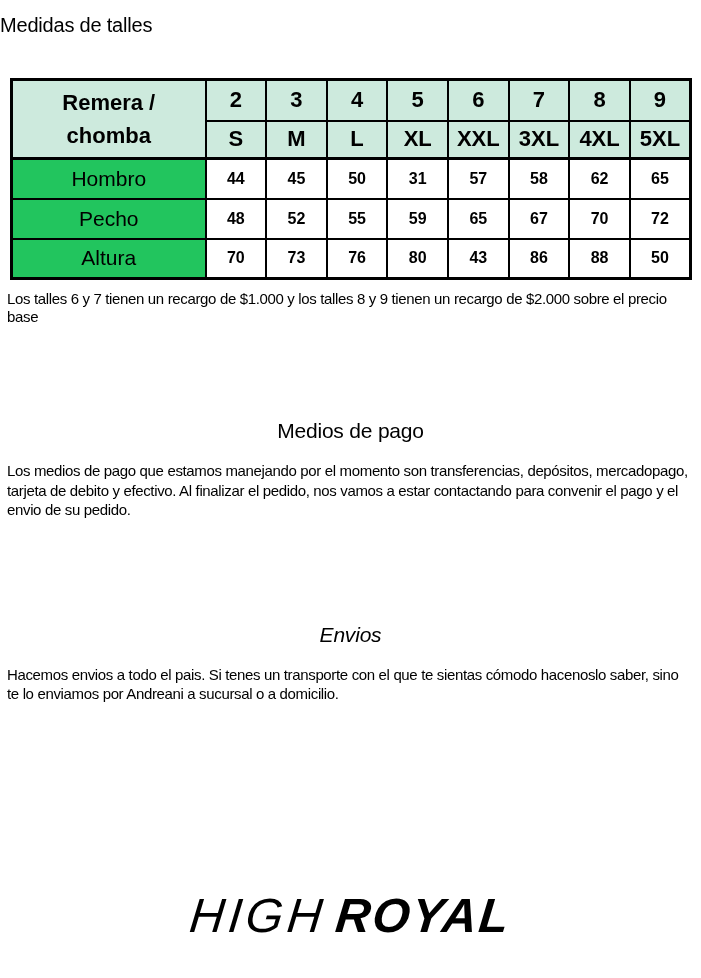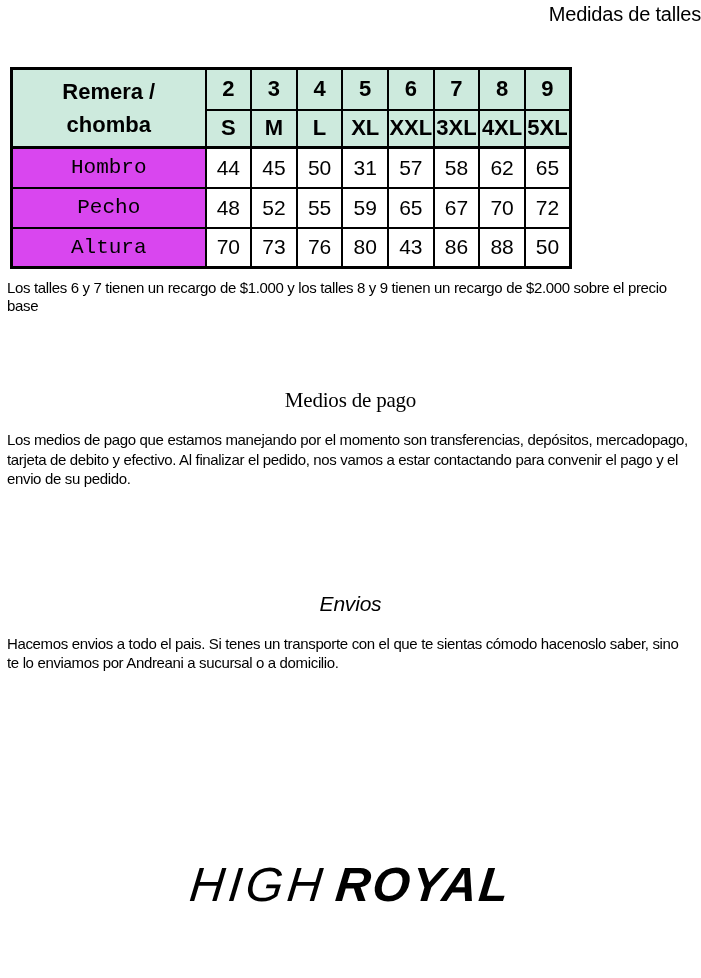--- a/index.html
+++ b/index.html
@@ -3,72 +3,71 @@
 <meta charset="utf-8">
 <style>
   * { margin: 0; padding: 0; box-sizing: border-box; }
   html, body { background: #ffffff; }
   body {
     width: 701px; height: 978px;
     font-family: "Liberation Sans", sans-serif;
     color: #000; overflow: hidden;
   }
   .doc-title {
-    padding-top: 3px;
-    text-align: right;
+    padding-top: 14px;
+    text-align: left;
     font-size: 20px;
     font-weight: 400;
     line-height: 23px;
     letter-spacing: -0.2px;
   }
   table.size-table {
     border-collapse: collapse;
     table-layout: fixed;
-    width: 562px;
+    width: 682px;
     margin: 41px 9px 0 10px;
     border: 3px solid #000;
   }
   .size-table th, .size-table td {
     border: 2px solid #000;
     text-align: center;
     vertical-align: middle;
     overflow: hidden;
   }
   .size-table thead th { background: #cdeadd; font-weight: 700; font-size: 22px; }
   .size-table thead tr.num-row th { height: 41px; }
   .size-table thead tr.letter-row th { height: 38px; }
   .size-table thead { border-bottom: 3px solid #000; }
   th.corner-cell {
     white-space: pre-line;
     font-size: 22px;
     line-height: 1.5;
     font-weight: 700;
   }
   .size-table tbody th {
-    background: #d946ef;
+    background: #22c55e;
     font-weight: 400;
     font-size: 21px;
     height: 40px;
-    font-family: Liberation Mono, monospace;
   }
-  .size-table tbody td { font-weight: 400; font-size: 21px; height: 40px; }
+  .size-table tbody td { font-weight: 700; font-size: 16px; height: 40px; }
   .surcharge-note {
     margin: 10px 6px 17px 7px;
     font-size: 15px;
     line-height: 18px;
     letter-spacing: -0.35px;
   }
   .section-title {
     text-align: center;
     font-size: 21px;
     font-weight: 400;
     line-height: 24px;
     letter-spacing: -0.2px;
   }
-  .section-title.payment-title { margin-top: 73px; font-family: Liberation Serif, serif; }
+  .section-title.payment-title { margin-top: 93px; }
   .section-title.shipping-title { margin-top: 103px; font-style: italic; }
   .section-body {
     margin: 18px 12px 0 7px;
     font-size: 15px;
     line-height: 19.5px;
     letter-spacing: -0.35px;
   }
   .brand-logo {
     margin-top: 186px;
     text-align: center;

